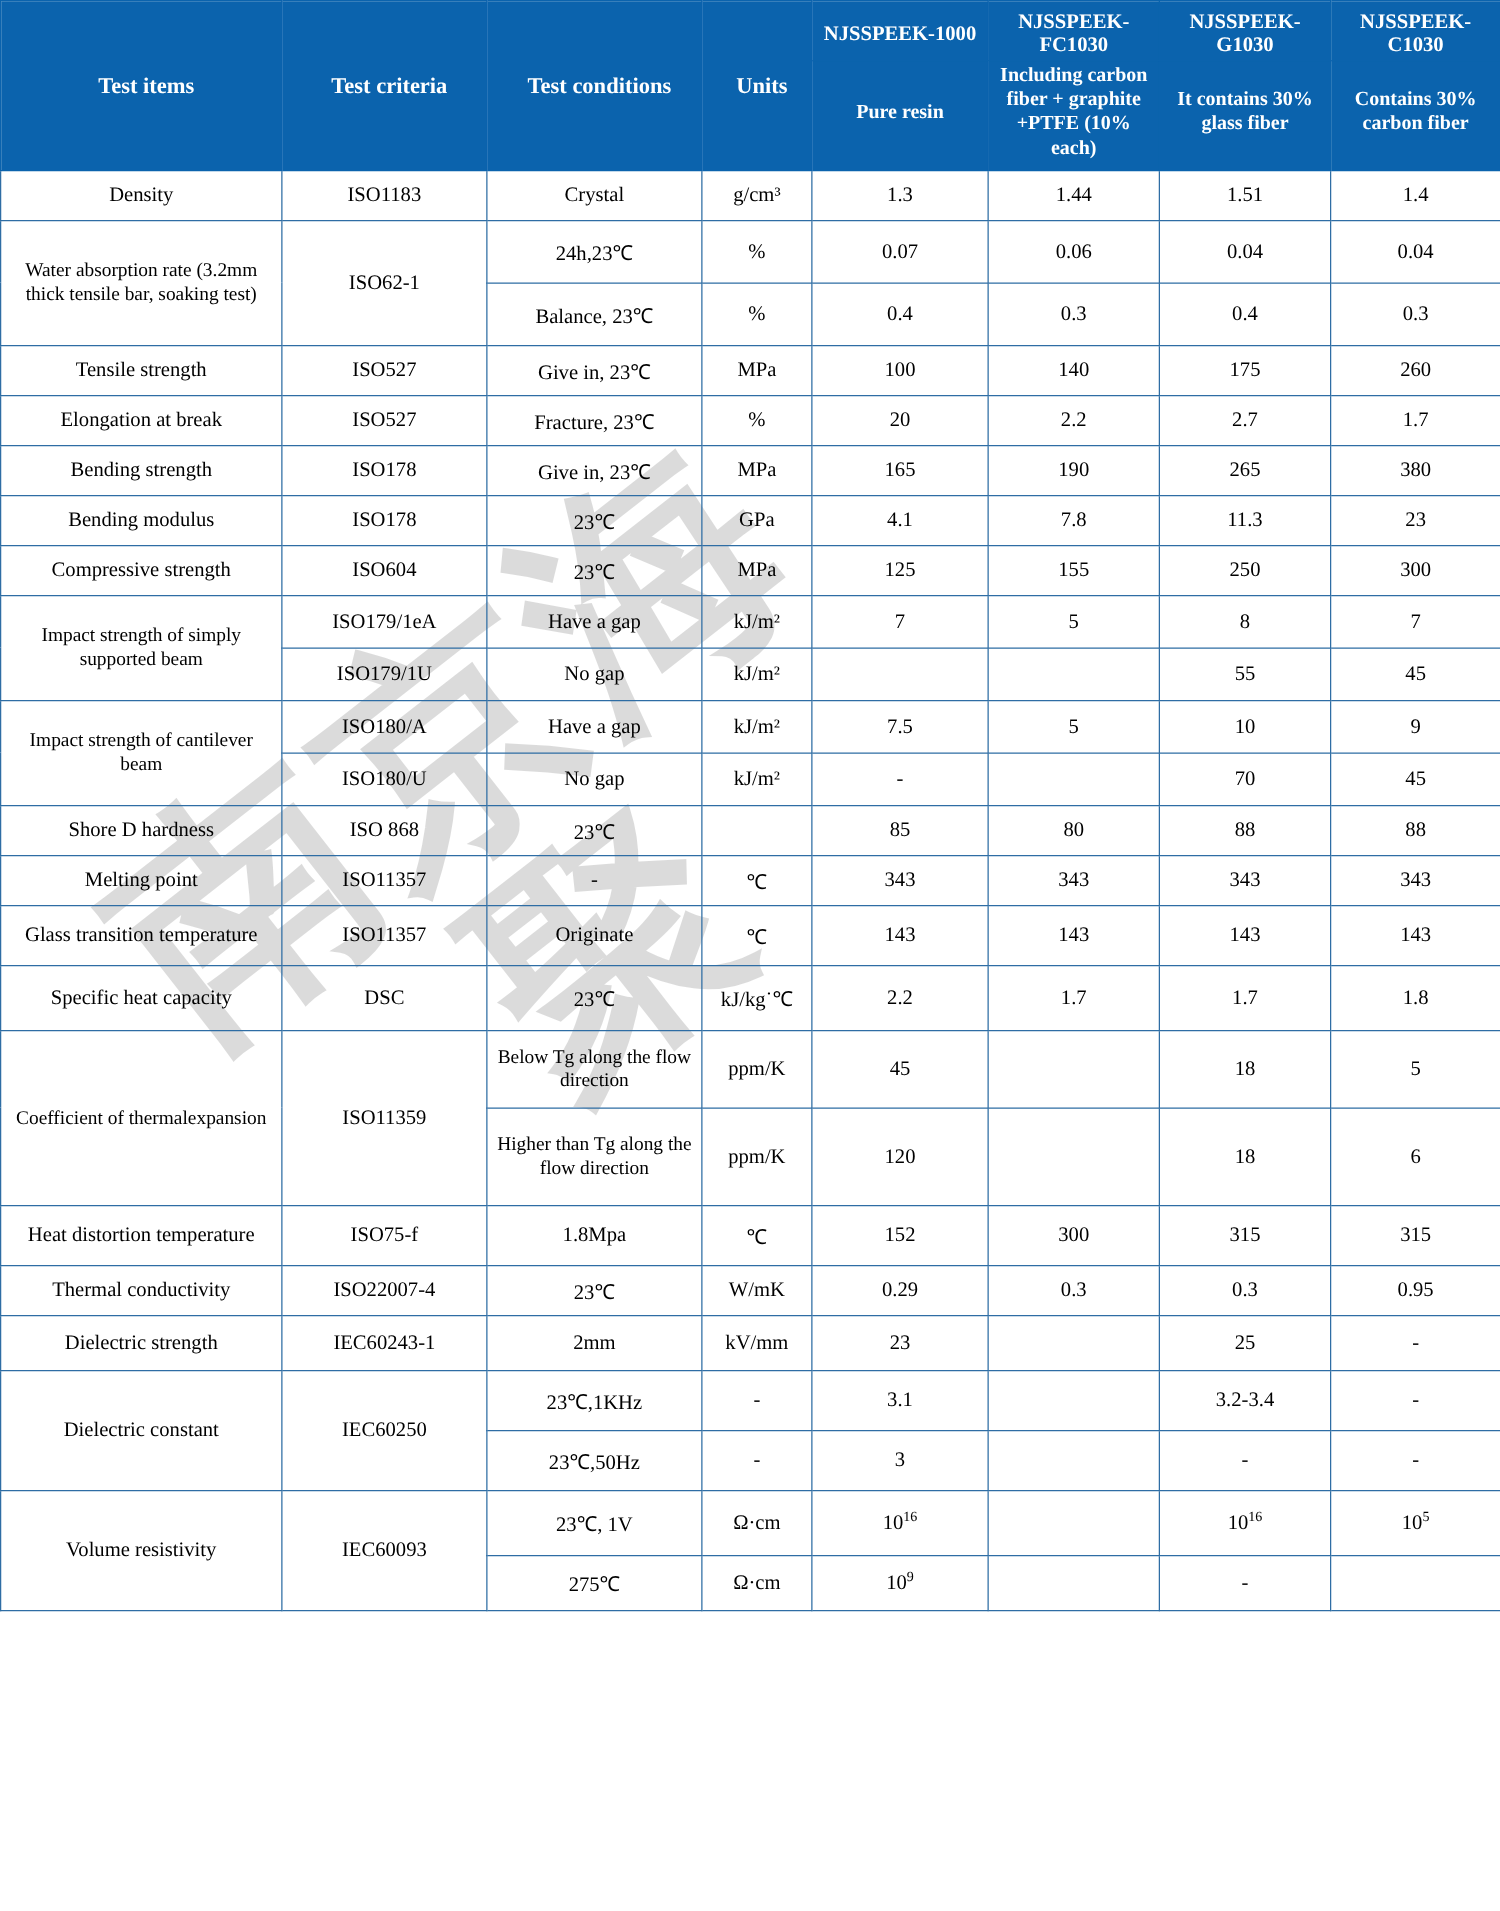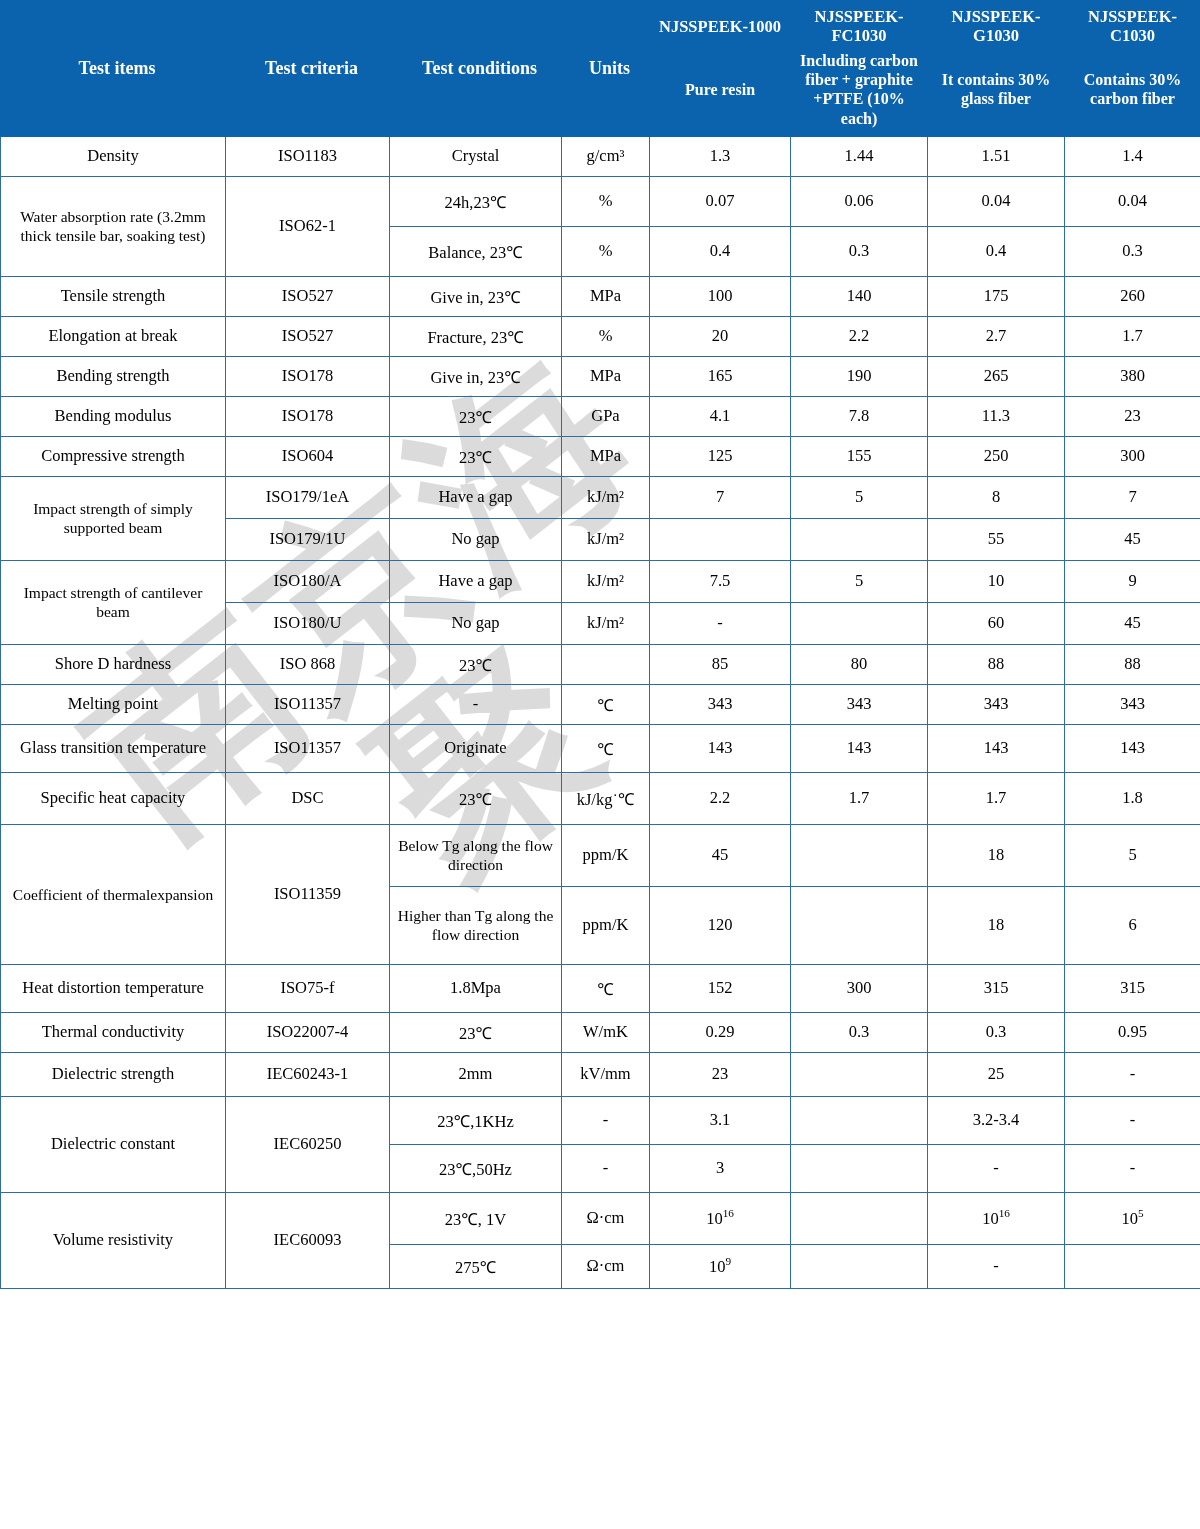--- a/index.html
+++ b/index.html
@@ -234,21 +234,21 @@
           <td>5</td>
           <td>10</td>
           <td>9</td>
         </tr>
         <tr style="height: 42px;">
           <td>ISO180/U</td>
           <td>No gap</td>
           <td>kJ/m²</td>
           <td>-</td>
           <td></td>
-          <td>60</td>
+          <td>70</td>
           <td>45</td>
         </tr>
         <tr style="height: 40px;">
           <td class="item">Shore D hardness</td>
           <td>ISO 868</td>
           <td>23℃</td>
           <td></td>
           <td>85</td>
           <td>80</td>
           <td>88</td>

